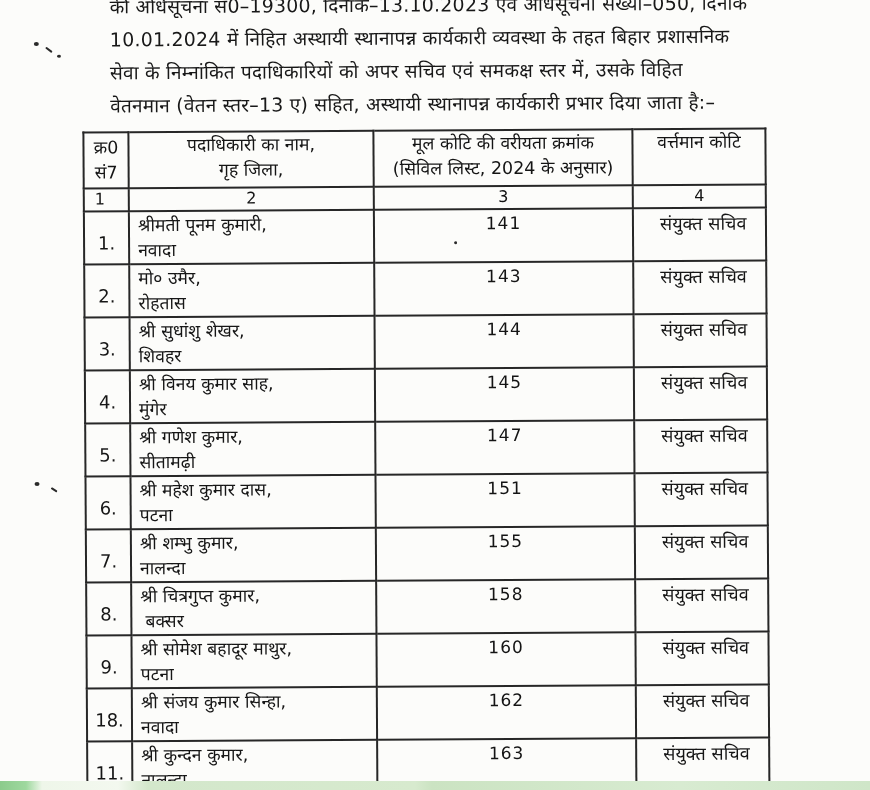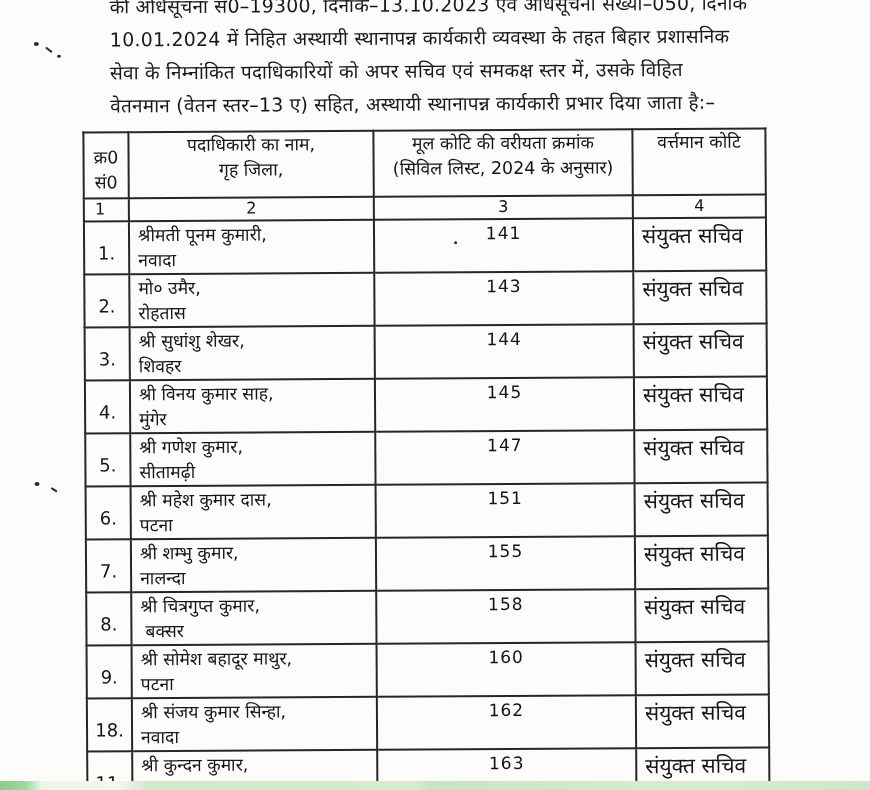--- a/index.html
+++ b/index.html
@@ -35,40 +35,40 @@
   .doc-table col.c4{width:133px;}
   .doc-table td,.doc-table th{
     border:2px solid #272727;
     padding:0;vertical-align:top;
     font-weight:normal;
   }
   .doc-table .hrow th{
     height:52px;font-size:17.5px;line-height:25px;text-align:center;
     color:#141414;
   }
-  .doc-table .hrow th.h1{text-align:center;padding-top:12px;}
+  .doc-table .hrow th.h1{text-align:center;padding-top:2px;}
   .doc-table .idxrow td{
     height:19px;font-size:16px;line-height:19px;text-align:center;
     color:#141414;padding-bottom:2px;
   }
   .doc-table .idxrow td.i1{text-align:left;padding-left:10px;}
   .doc-table tr.drow{height:52px;}
   .doc-table td.sn{
     text-align:center;vertical-align:middle;
     font-size:18px;padding-top:10px;color:#161616;
   }
   .doc-table td.nm{
     padding:1px 4px 0 8px;font-size:17.5px;line-height:25px;color:#161616;
   }
   .doc-table td.rk{
     text-align:center;font-size:17px;padding-top:3px;
     letter-spacing:1px;color:#141414;
   }
   .doc-table td.gr{
-    padding:2px 2px 0 8px;font-size:21px;color:#161616;margin-left:20px;
+    padding:2px 2px 0 26px;font-size:18px;color:#161616;margin-left:20px;
   }
   
   .ink{position:absolute;background:#2a2a2a;border-radius:50%;}
   .ink.dash{border-radius:2px;}
   
   .bottom-strip{
     position:absolute;left:0;bottom:0;width:870px;height:9px;
     background:linear-gradient(90deg,
       #8ccb8c 0px,#9ed89e 26px,#eef6e9 42px,#f3f8ef 118px,
       #d3e7cb 148px,#d7eace 415px,#cbe3c2 432px,#d8ebd1 680px,#cfe6c8 870px);
@@ -97,21 +97,21 @@
     <colgroup>
         <col class="c1">
         <col class="c2">
         <col class="c3">
         <col class="c4">
       </colgroup>
     <tbody>
         <tr class="hrow">
       <th class="h1">
         <div>क्र0</div>
-        <div>सं0</div>
+        <div>सं7</div>
       </th>
       <th>
         <div>पदाधिकारी का नाम,</div>
         <div>गृह जिला,</div>
       </th>
       <th>
         <div>मूल कोटि की वरीयता क्रमांक</div>
         <div>(सिविल लिस्ट, 2024 के अनुसार)</div>
       </th>
       <th>

